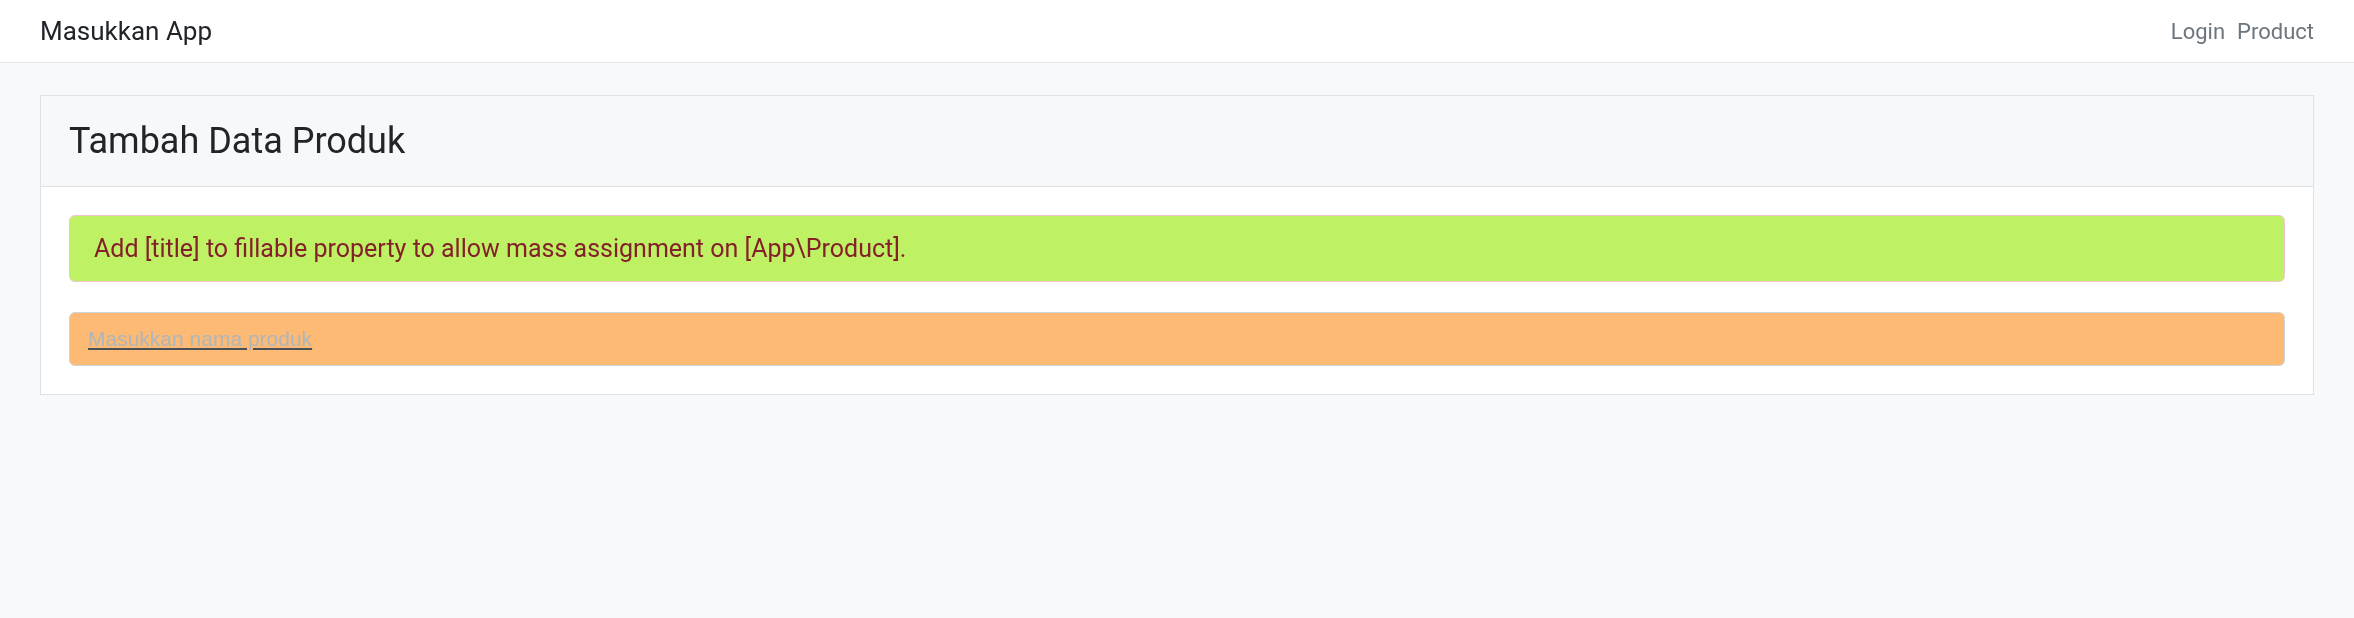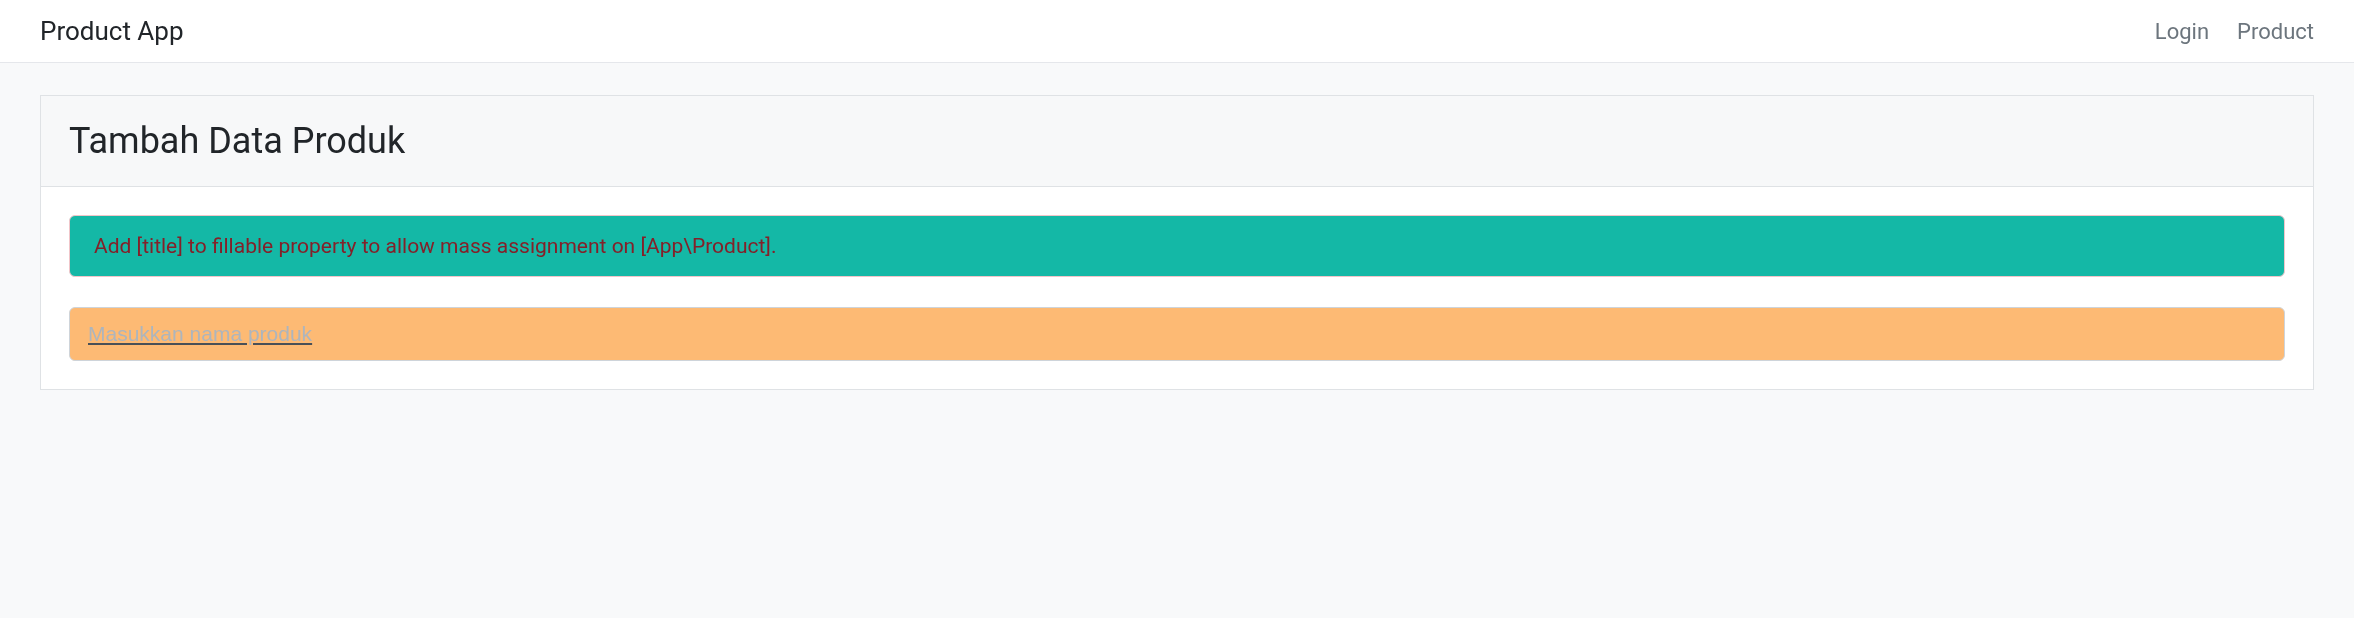--- a/index.html
+++ b/index.html
@@ -21,21 +21,21 @@
       align-items: center;
     }
     .navbar-brand {
       font-size: 26px;
       font-weight: 400;
       color: #212529;
       text-decoration: none;
     }
     .navbar-nav {
       display: flex;
-      gap: 28px;
+      gap: 12px;
     }
     .nav-link {
       color: #6c757d;
       text-decoration: none;
       font-size: 22px;
       font-weight: 400;
     }
     .container {
       padding: 32px 40px;
     }
@@ -53,27 +53,27 @@
     .card-header h2 {
       font-size: 36px;
       font-weight: 400;
       color: #212529;
     }
     .card-body {
       background-color: #ffffff;
       padding: 28px;
     }
     .alert-danger {
-      background-color: #14b8a6;
+      background-color: #bef264;
       color: #842029;
       border: 1px solid #f1c5c9;
       border-radius: 6px;
       padding: 18px 24px;
       margin-bottom: 30px;
-      font-size: 21px;
+      font-size: 25px;
     }
     .form-label {
       display: block;
       font-size: 21px;
       color: #212529;
       margin-bottom: 14px;
       font-weight: 400;
     }
     .form-control {
       width: 100%;
@@ -86,21 +86,21 @@
       text-decoration: underline;
     }
     .form-control::placeholder {
       color: #adb5bd;
     }
   </style>
 </head>
 <body>
 
 <nav class="navbar">
-  <a href="#" class="navbar-brand">Product App</a>
+  <a href="#" class="navbar-brand">Masukkan App</a>
   <div class="navbar-nav">
     <a href="#" class="nav-link">Login</a>
     <a href="#" class="nav-link">Product</a>
   </div>
 </nav>
 
 <div class="container">
   <div class="card">
     <div class="card-header">
       <h2>Tambah Data Produk</h2>

